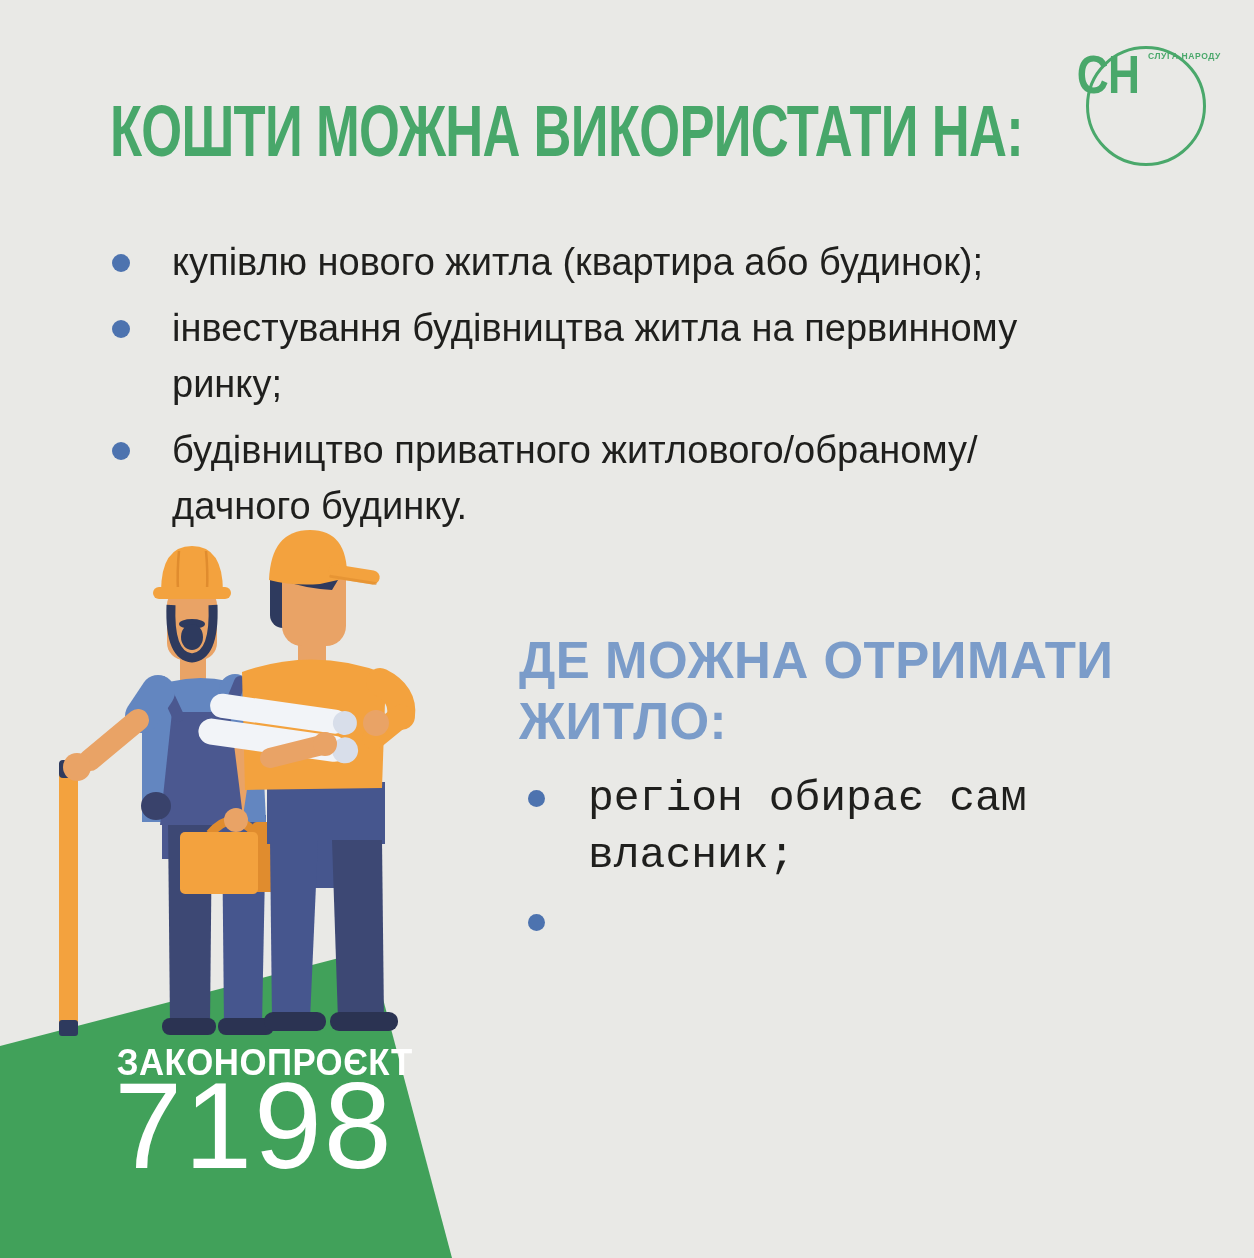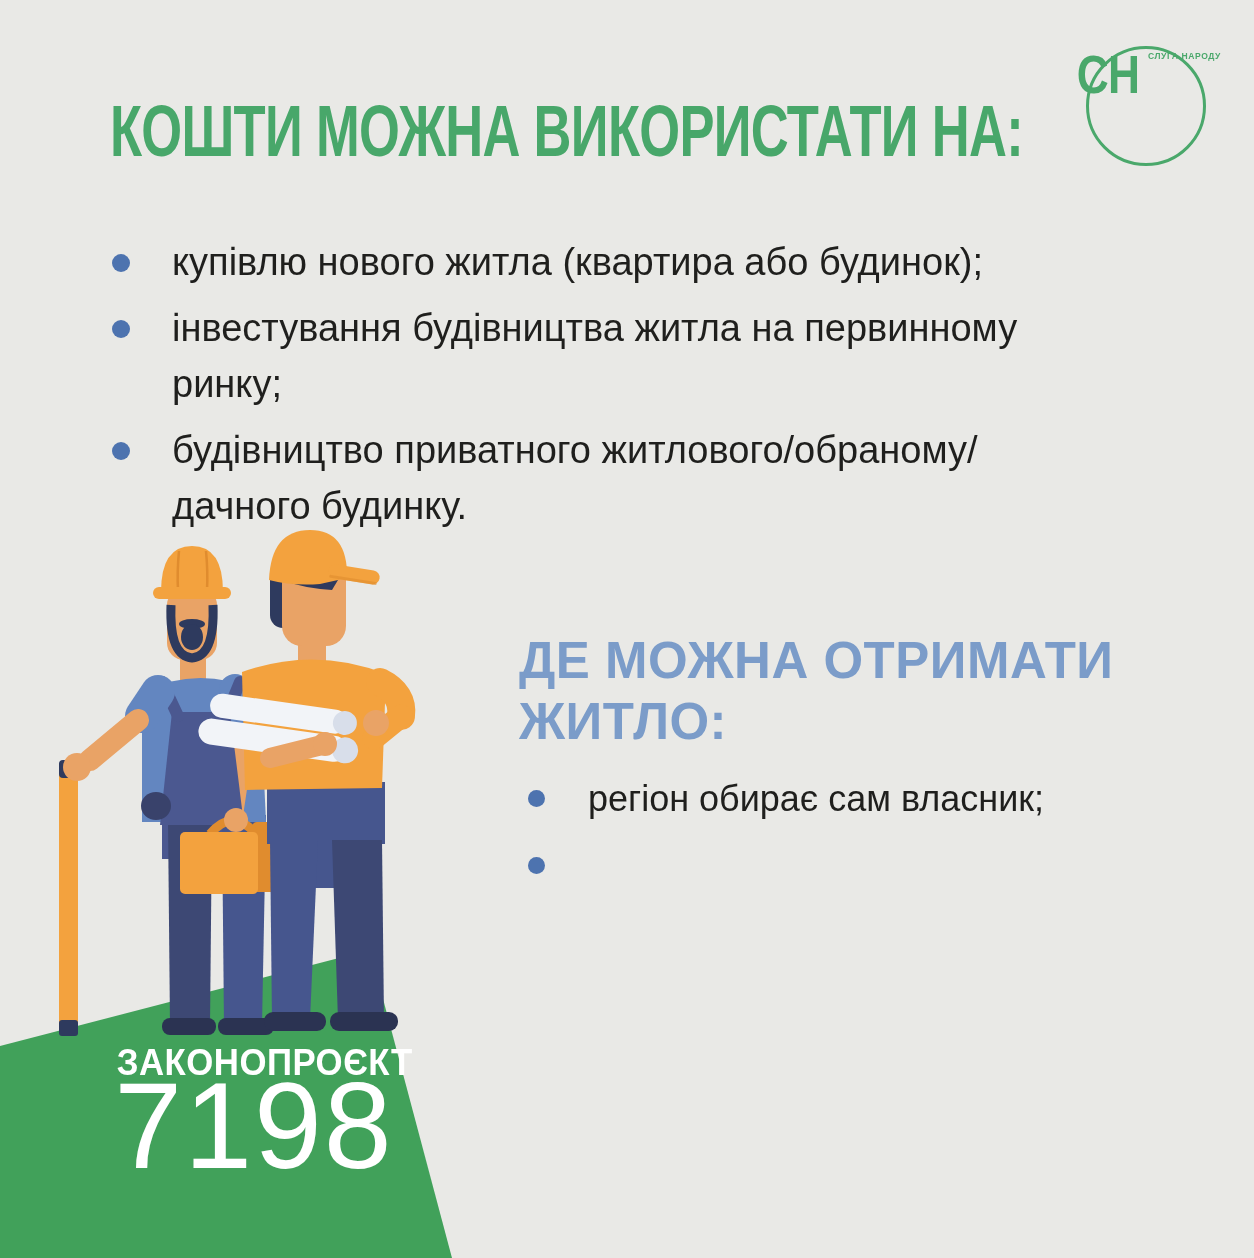--- a/index.html
+++ b/index.html
@@ -48,21 +48,21 @@
   .logo-caption{font-size:9px;font-weight:bold;letter-spacing:0.6px;margin-top:2px;transform:scaleX(0.95);white-space:nowrap;}
   
   .list{position:absolute;list-style:none;}
   .list li{display:flex;align-items:flex-start;margin-top:10px;}
   .dot{flex:none;border-radius:50%;background:var(--bullet-blue);}
   .funds{left:112px;top:224px;width:1080px;}
   .funds .dot{width:18px;height:18px;margin-top:20px;}
   .funds .txt{margin-left:42px;font-size:38px;line-height:56px;white-space:pre-line;width:1010px;}
   .housing-list{left:528px;top:760px;width:700px;}
   .housing-list .dot{width:17px;height:17px;margin-top:20px;}
-  .housing-list .txt{margin-left:43px;font-size:36px;line-height:57px;white-space:pre-line;width:620px;}
+  .housing-list .txt{margin-left:43px;font-size:43px;line-height:57px;white-space:pre-line;width:620px;font-family:Liberation Mono, monospace;}
   
   .housing-heading{
     position:absolute;left:519px;top:604px;
     font-size:51px;font-weight:bold;line-height:61px;
     color:var(--heading-blue);white-space:pre-line;letter-spacing:0.5px;margin-top:26px;
   }
   
   .green-wedge{
     position:absolute;left:0;top:0;width:1254px;height:1258px;z-index:2;
     background:var(--banner-green);

